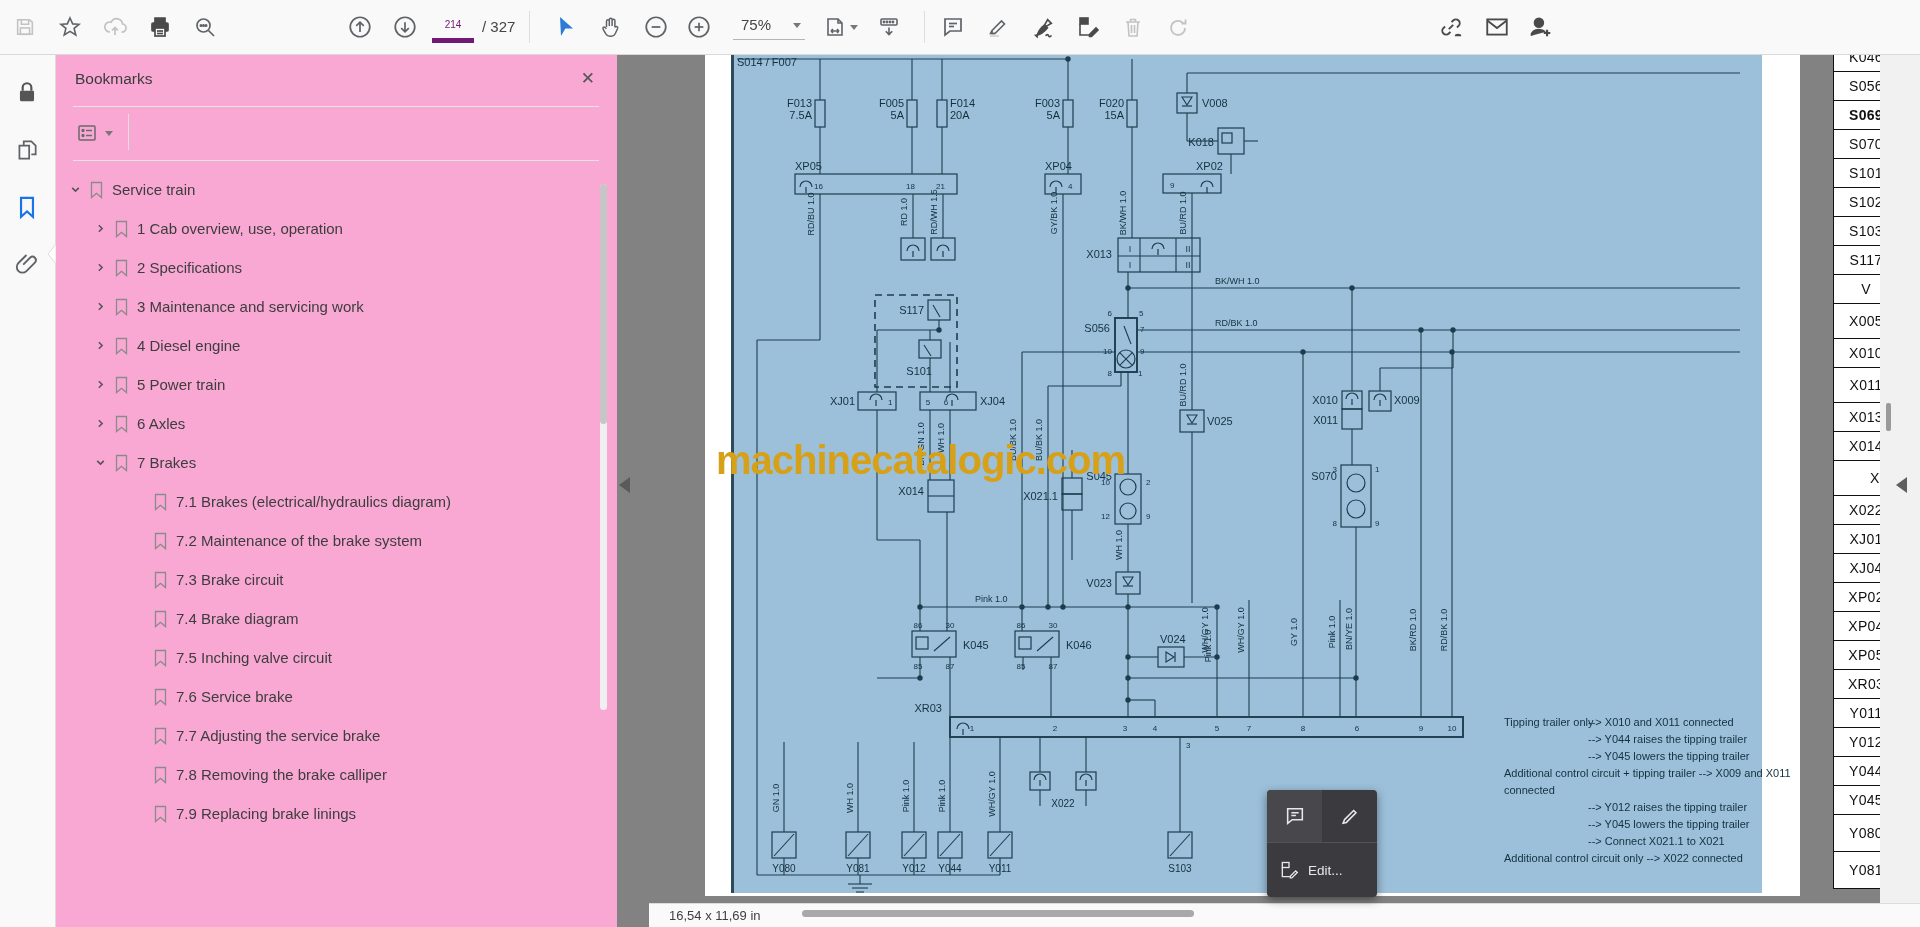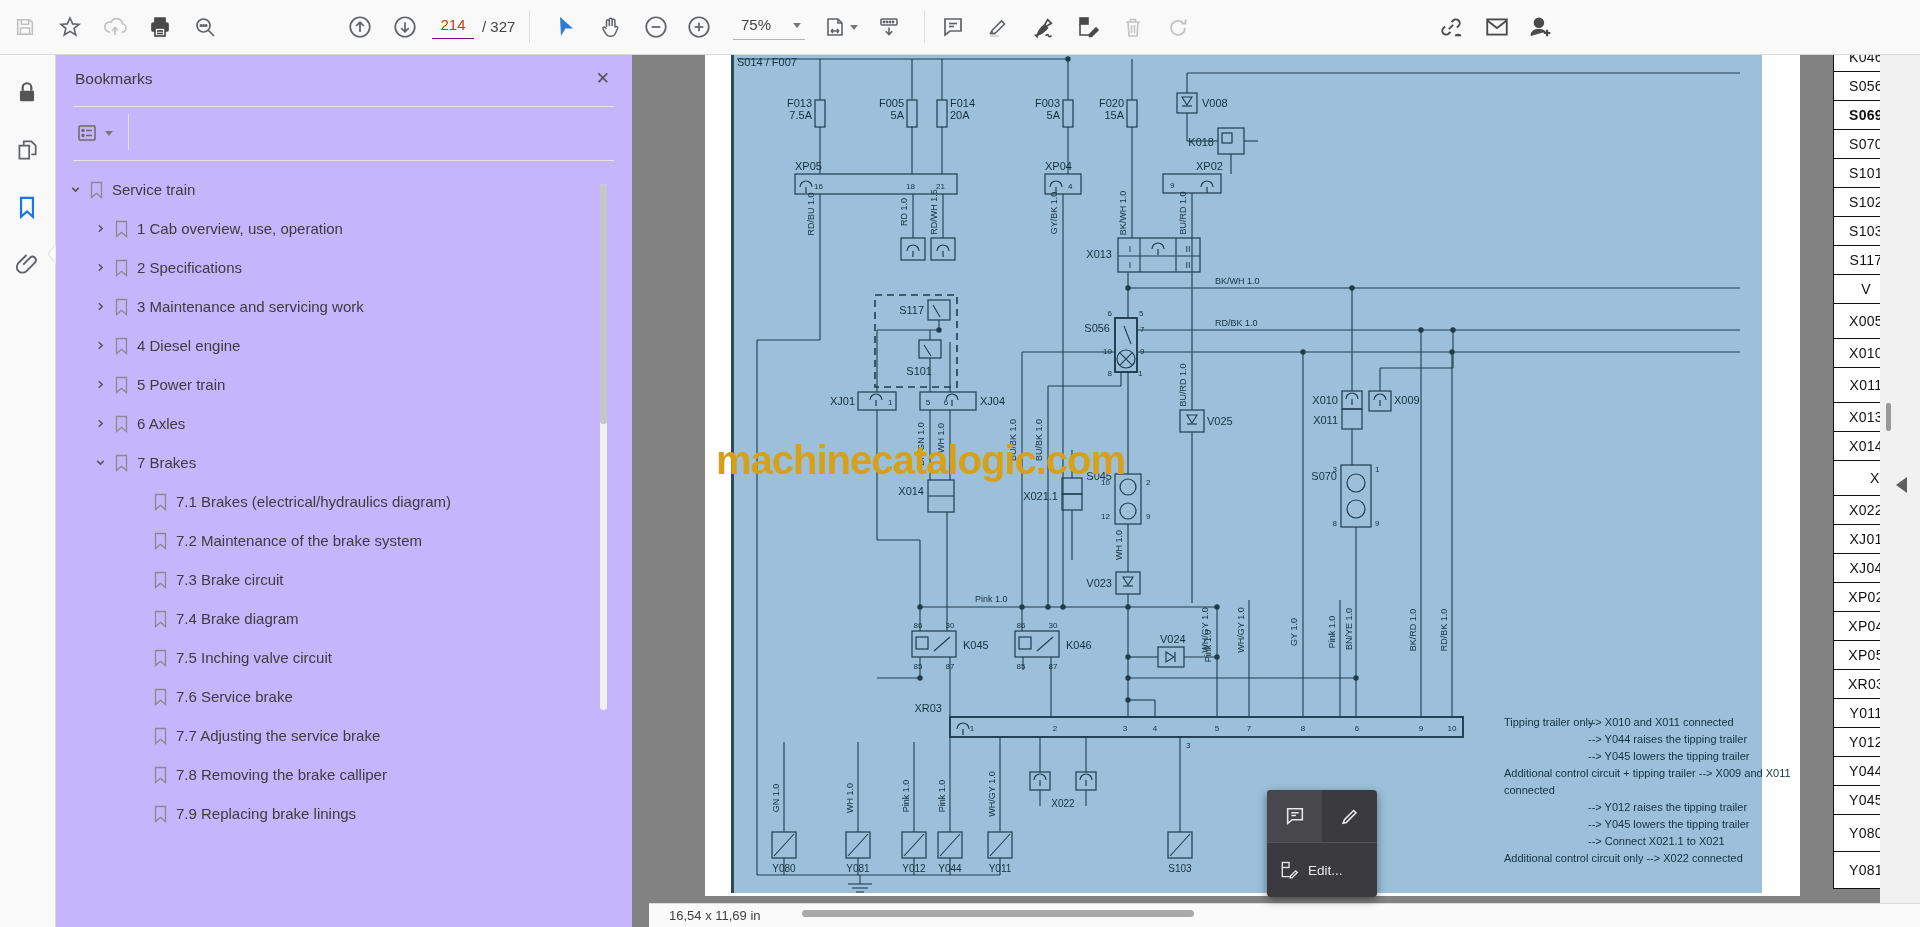--- a/index.html
+++ b/index.html
@@ -4,29 +4,29 @@
 <style>
   html,body{margin:0;padding:0;width:1920px;height:927px;overflow:hidden;
     font-family:"Liberation Sans",sans-serif;background:#828282;}
   .toolbar{position:absolute;left:0;top:0;width:1920px;height:54px;background:#f9f9f9;
     border-bottom:1px solid #d9d9d9;z-index:40;}
   .tbtn{position:absolute;top:13px;width:28px;height:28px;display:flex;align-items:center;
     justify-content:center;}
   .tsep{position:absolute;top:11px;width:1px;height:32px;background:#ddd;}
   .tb-text{position:absolute;top:18px;font-size:15px;color:#444;}
   .pg-input{position:absolute;left:432px;top:12px;width:42px;height:26px;text-align:center;
-    font-size:15px;color:#c2410c;border-bottom:1px solid #701a75;line-height:26px;}
+    font-size:10px;color:#701a75;border-bottom:5px solid #701a75;line-height:26px;}
   .zoom-box{position:absolute;left:733px;top:12px;width:72px;height:27px;
     border-bottom:1px solid #b5b5b5;}
   .caret{display:inline-block;width:0;height:0;border-left:4px solid transparent;
     border-right:4px solid transparent;border-top:5px solid #777;}
   .rail{position:absolute;left:0;top:54px;width:55px;height:873px;background:#f9f9f9;
     border-right:1px solid #dcdcdc;z-index:30;}
   .rail .ric{position:absolute;left:14px;width:26px;height:26px;}
-  .panel{position:absolute;left:55px;top:54px;width:562px;height:873px;background:#c4b5fd;z-index:20;padding-left:15px;}
+  .panel{position:absolute;left:55px;top:54px;width:562px;height:873px;background:#f9a8d4;z-index:20;}
   .p-title{position:absolute;left:20px;top:16px;font-size:15.5px;color:#3c3c3c;}
   .p-close{position:absolute;right:22px;top:14px;font-size:17px;color:#555;}
   .p-hr{position:absolute;left:18px;right:18px;height:1px;background:#e4e4e4;}
   .p-opt{position:absolute;left:20px;top:64px;width:46px;height:30px;display:flex;align-items:center;}
   .p-vr{position:absolute;left:73px;top:60px;width:1px;height:36px;background:#e0e0e0;}
   .bmlist{position:absolute;left:0;top:116px;width:540px;}
   .bmrow{height:39px;display:flex;align-items:center;cursor:default;}
   .bmrow .chev{width:12px;display:inline-flex;justify-content:center;}
   .bmrow.lv0{padding-left:14px;}
   .bmrow.lv1{padding-left:39px;}

